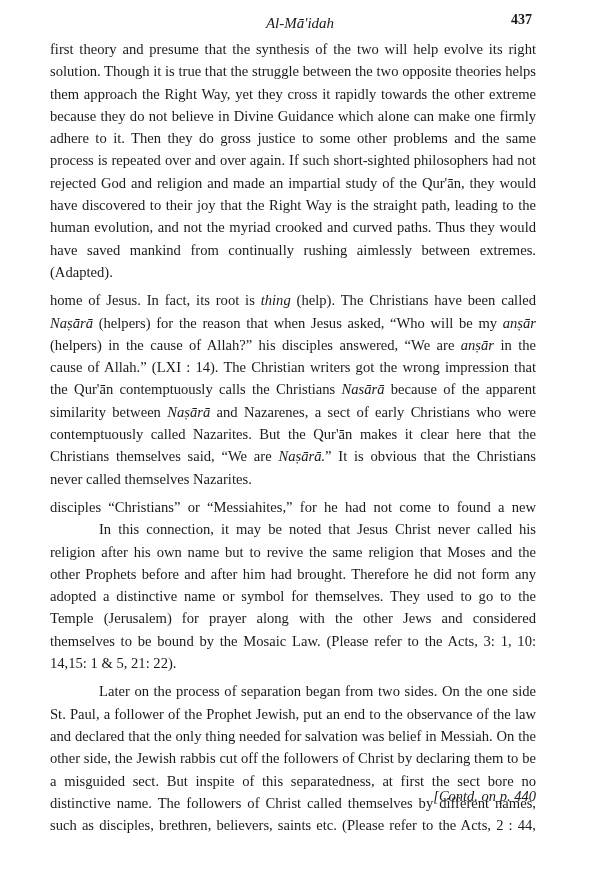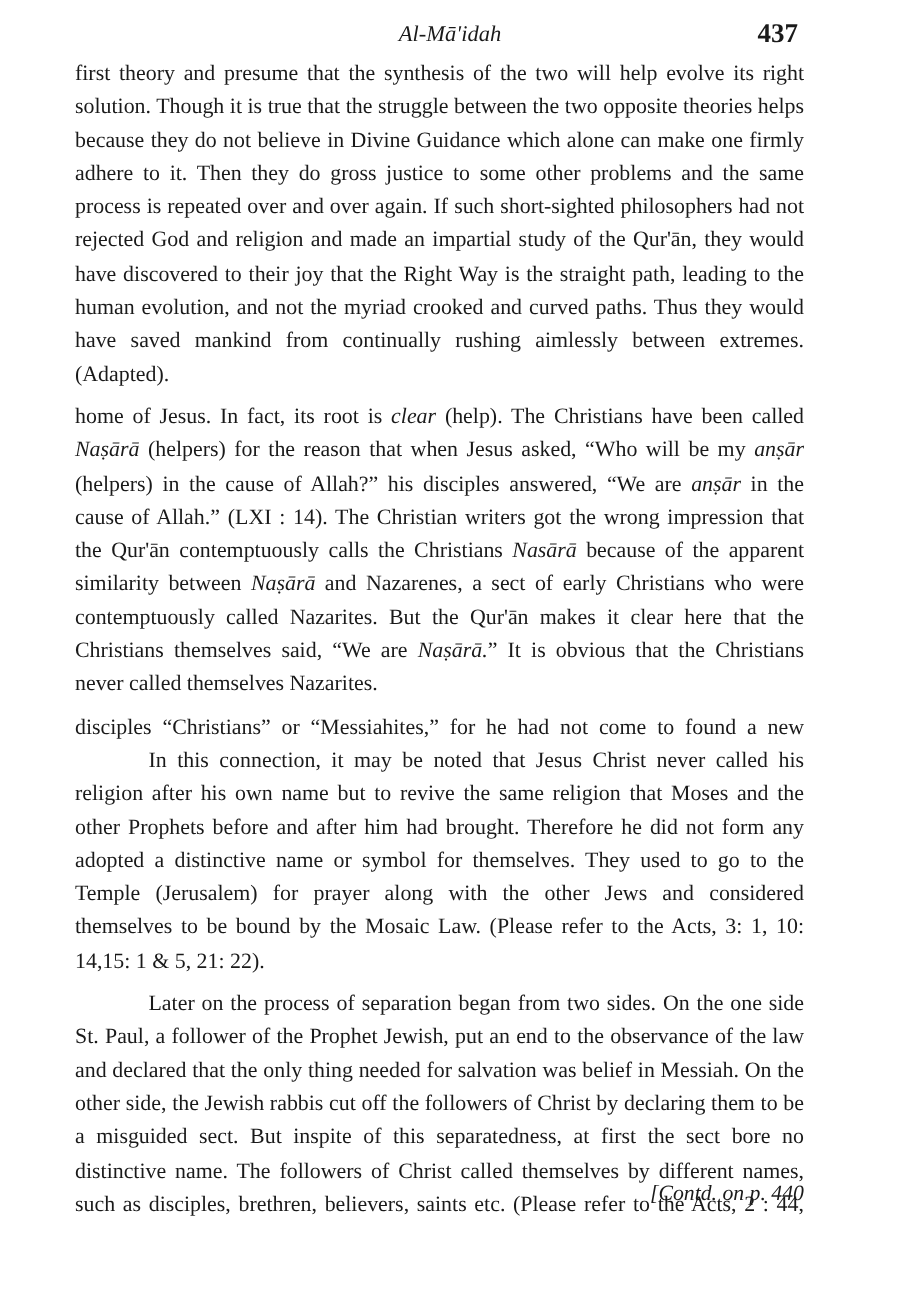--- a/index.html
+++ b/index.html
@@ -1,52 +1,53 @@
 <!DOCTYPE html>
 <html><head>
 <meta charset="utf-8">
 <style>
   html, body { margin: 0; padding: 0; background: #ffffff; }
   body { width: 600px; height: 869px; position: relative; overflow: hidden;
          font-family: "Liberation Serif", "DejaVu Serif", serif; color: #1a1a1a; }
   .header-title { position: absolute; top: 15px; left: 0; width: 600px; text-align: center;
                   font-style: italic; font-size: 15px; }
-  .page-number { position: absolute; top: 12px; right: 68px; font-size: 18px; font-weight: bold; }
+  .page-number { position: absolute; top: 12px; right: 68px; font-size: 14px; font-weight: bold; }
   .body { position: absolute; top: 38px; left: 50px; width: 486px; font-size: 14.6px; line-height: 22.3px; }
   .para { margin: 0; text-align: justify; text-align-last: justify; }
   .line { display: block; text-align: justify; text-align-last: justify; white-space: nowrap; }
   .line.left { text-align-last: left; }
   .indent { padding-left: 49px; }
   .gap { height: 6px; }
   i { font-style: italic; }
   .contd { position: absolute; top: 788px; right: 64px; font-style: italic; font-size: 14.5px; }
 </style>
 </head>
 <body>
 
 <div>
   <div class="header-title">Al-Mā'idah</div>
   <div class="page-number">437</div>
 
   <div class="body">
     <div class="para">
       <span class="line">first theory and presume that the synthesis of the two will help evolve its right</span>
       <span class="line">solution. Though it is true that the struggle between the two opposite theories helps</span>
+      <span class="line">them approach the Right Way, yet they cross it rapidly towards the other extreme</span>
       <span class="line">because they do not believe in Divine Guidance which alone can make one firmly</span>
       <span class="line">adhere to it. Then they do gross justice to some other problems and the same</span>
       <span class="line">process is repeated over and over again. If such short-sighted philosophers had not</span>
       <span class="line">rejected God and religion and made an impartial study of the Qur'ān, they would</span>
       <span class="line">have discovered to their joy that the Right Way is the straight path, leading to the</span>
       <span class="line">human evolution, and not the myriad crooked and curved paths. Thus they would</span>
       <span class="line">have saved mankind from continually rushing aimlessly between extremes.</span>
       <span class="line left">(Adapted).</span>
     </div>
     <div class="gap"></div>
     <div class="para" id="rich-para">
-        <span class="line">home of Jesus. In fact, its root is <i>clear</i> (help). The Christians have been called</span>
+        <span class="line">home of Jesus. In fact, its root is <i>thing</i> (help). The Christians have been called</span>
         <span class="line"><i>Naṣārā</i> (helpers) for the reason that when Jesus asked, “Who will be my <i>anṣār</i></span>
         <span class="line">(helpers) in the cause of Allah?” his disciples answered, “We are <i>anṣār</i> in the</span>
         <span class="line">cause of Allah.” (LXI : 14). The Christian writers got the wrong impression that</span>
         <span class="line">the Qur'ān contemptuously calls the Christians <i>Nasārā</i> because of the apparent</span>
         <span class="line">similarity between <i>Naṣārā</i> and Nazarenes, a sect of early Christians who were</span>
         <span class="line">contemptuously called Nazarites. But the Qur'ān makes it clear here that the</span>
         <span class="line">Christians themselves said, “We are <i>Naṣārā.</i>” It is obvious that the Christians</span>
         <span class="line left">never called themselves Nazarites.</span>
       </div>
     <div class="gap"></div>

